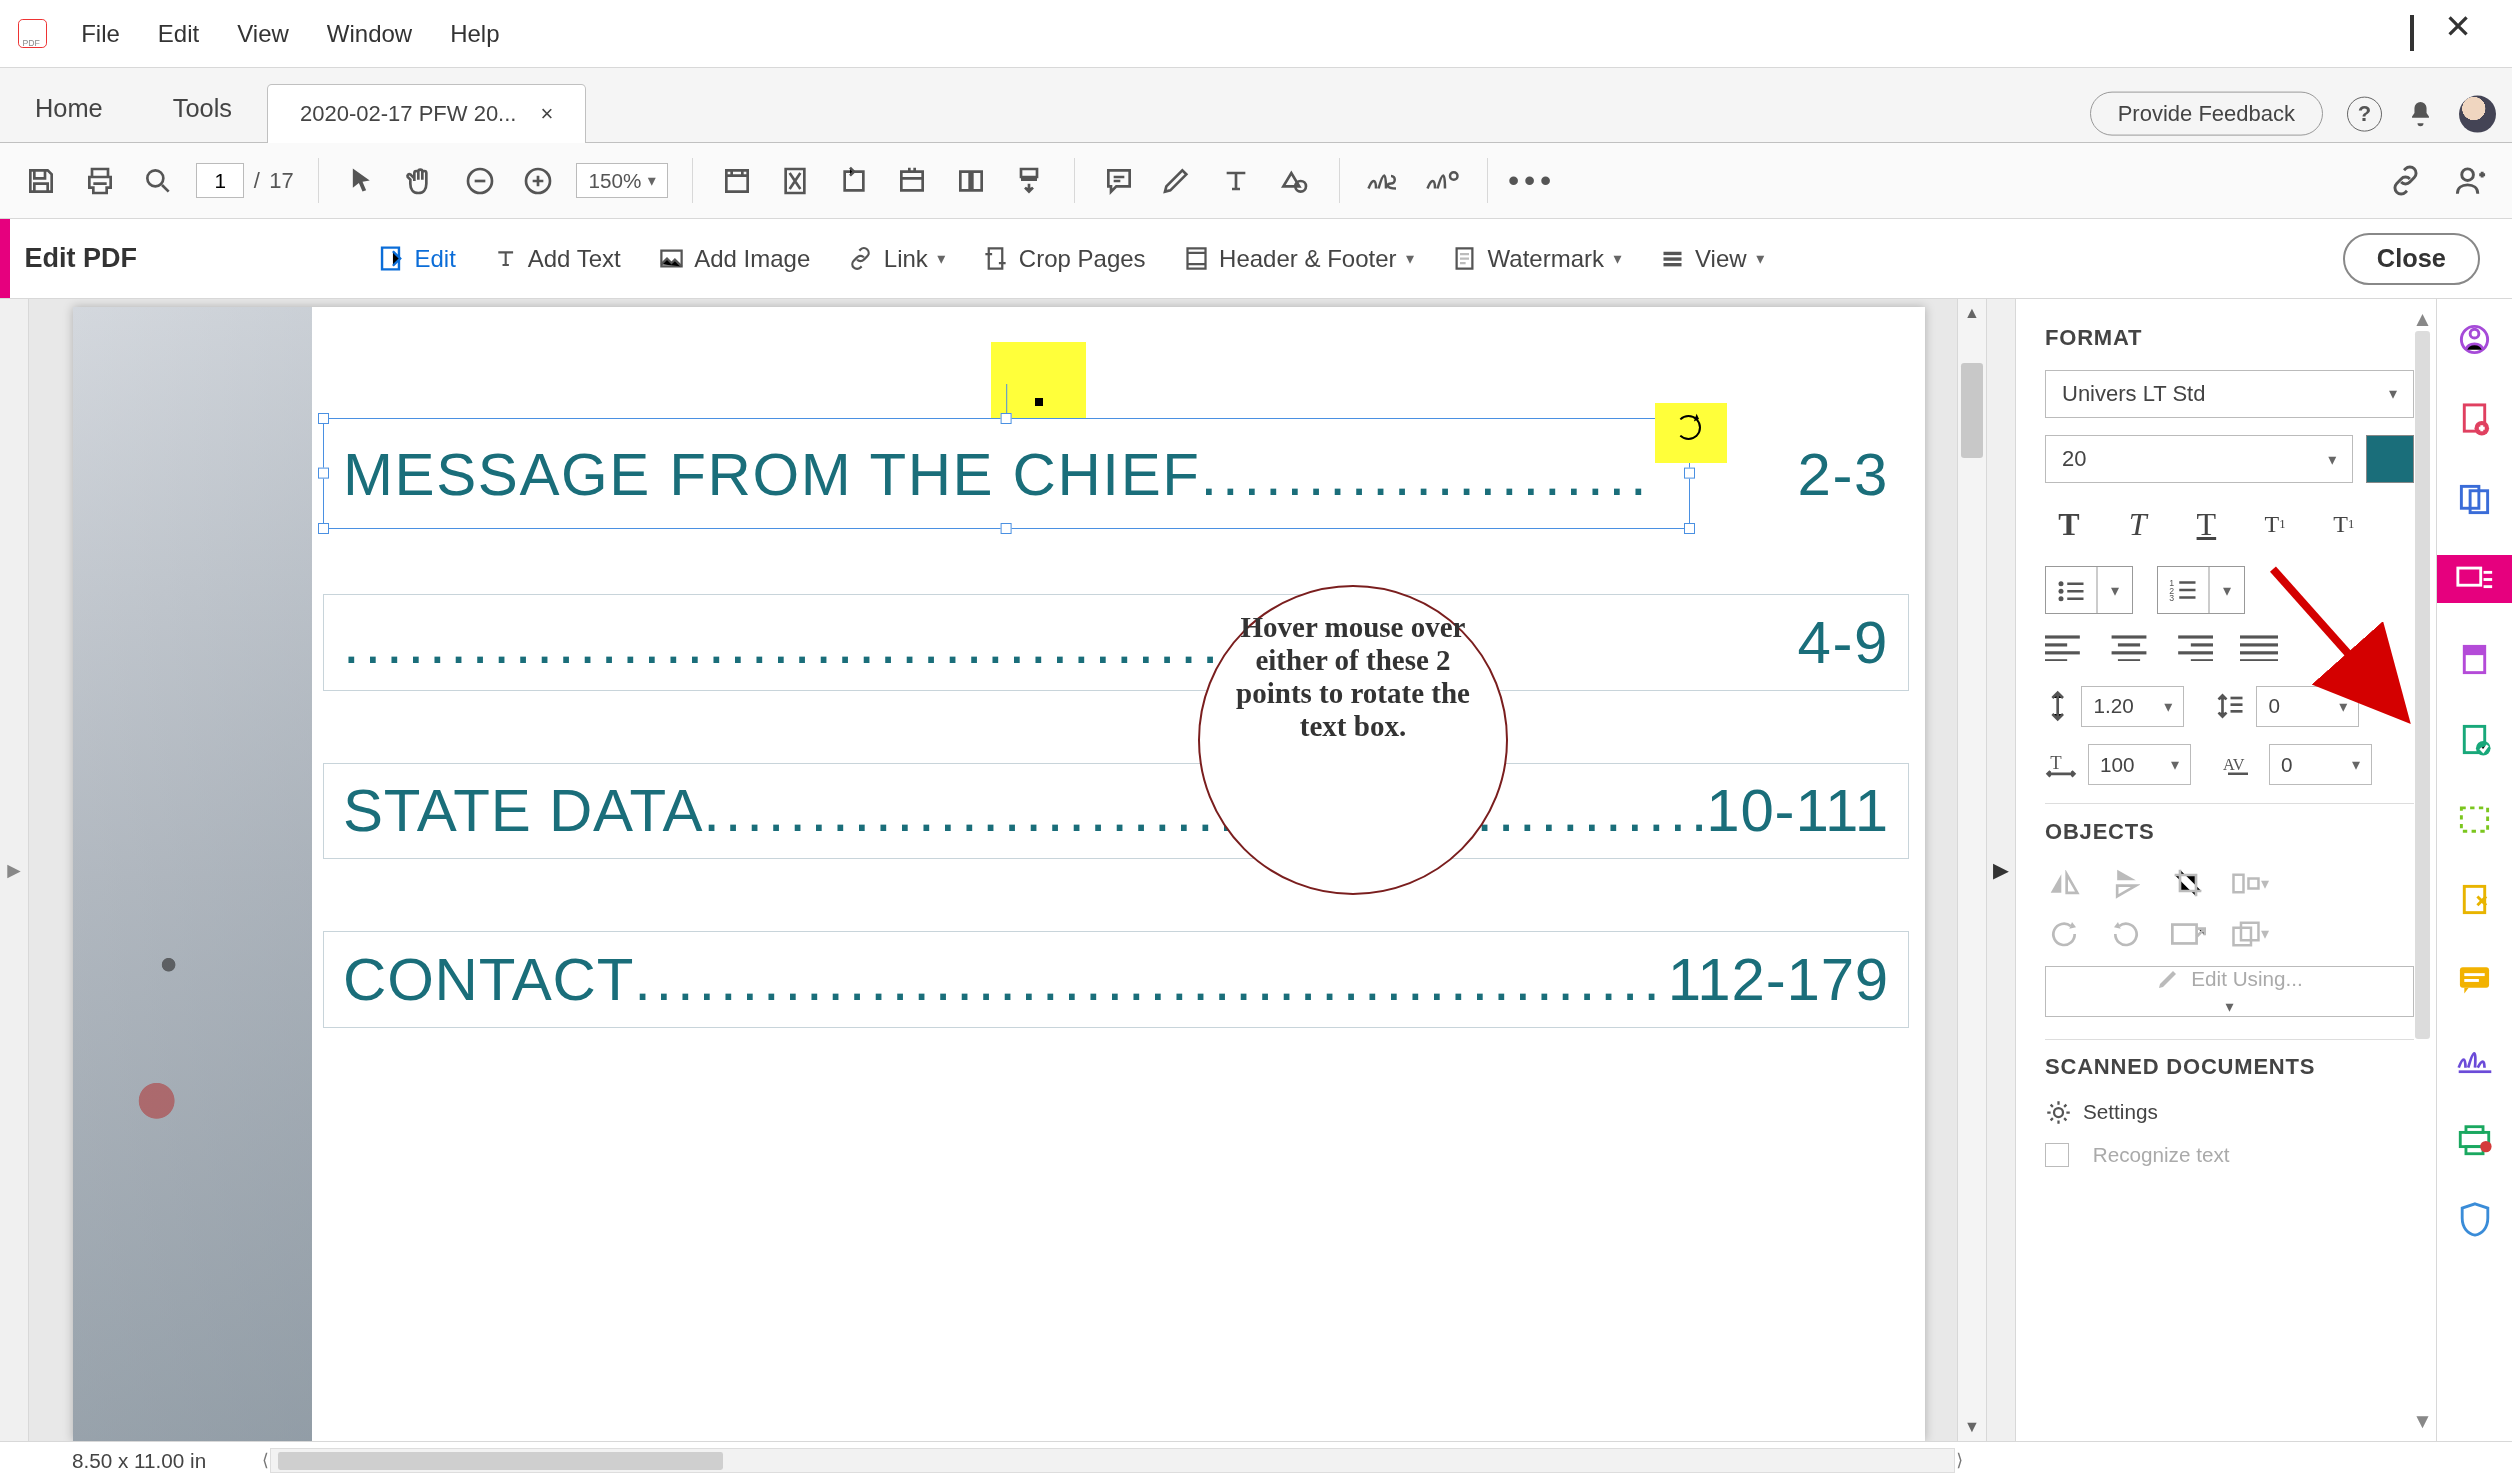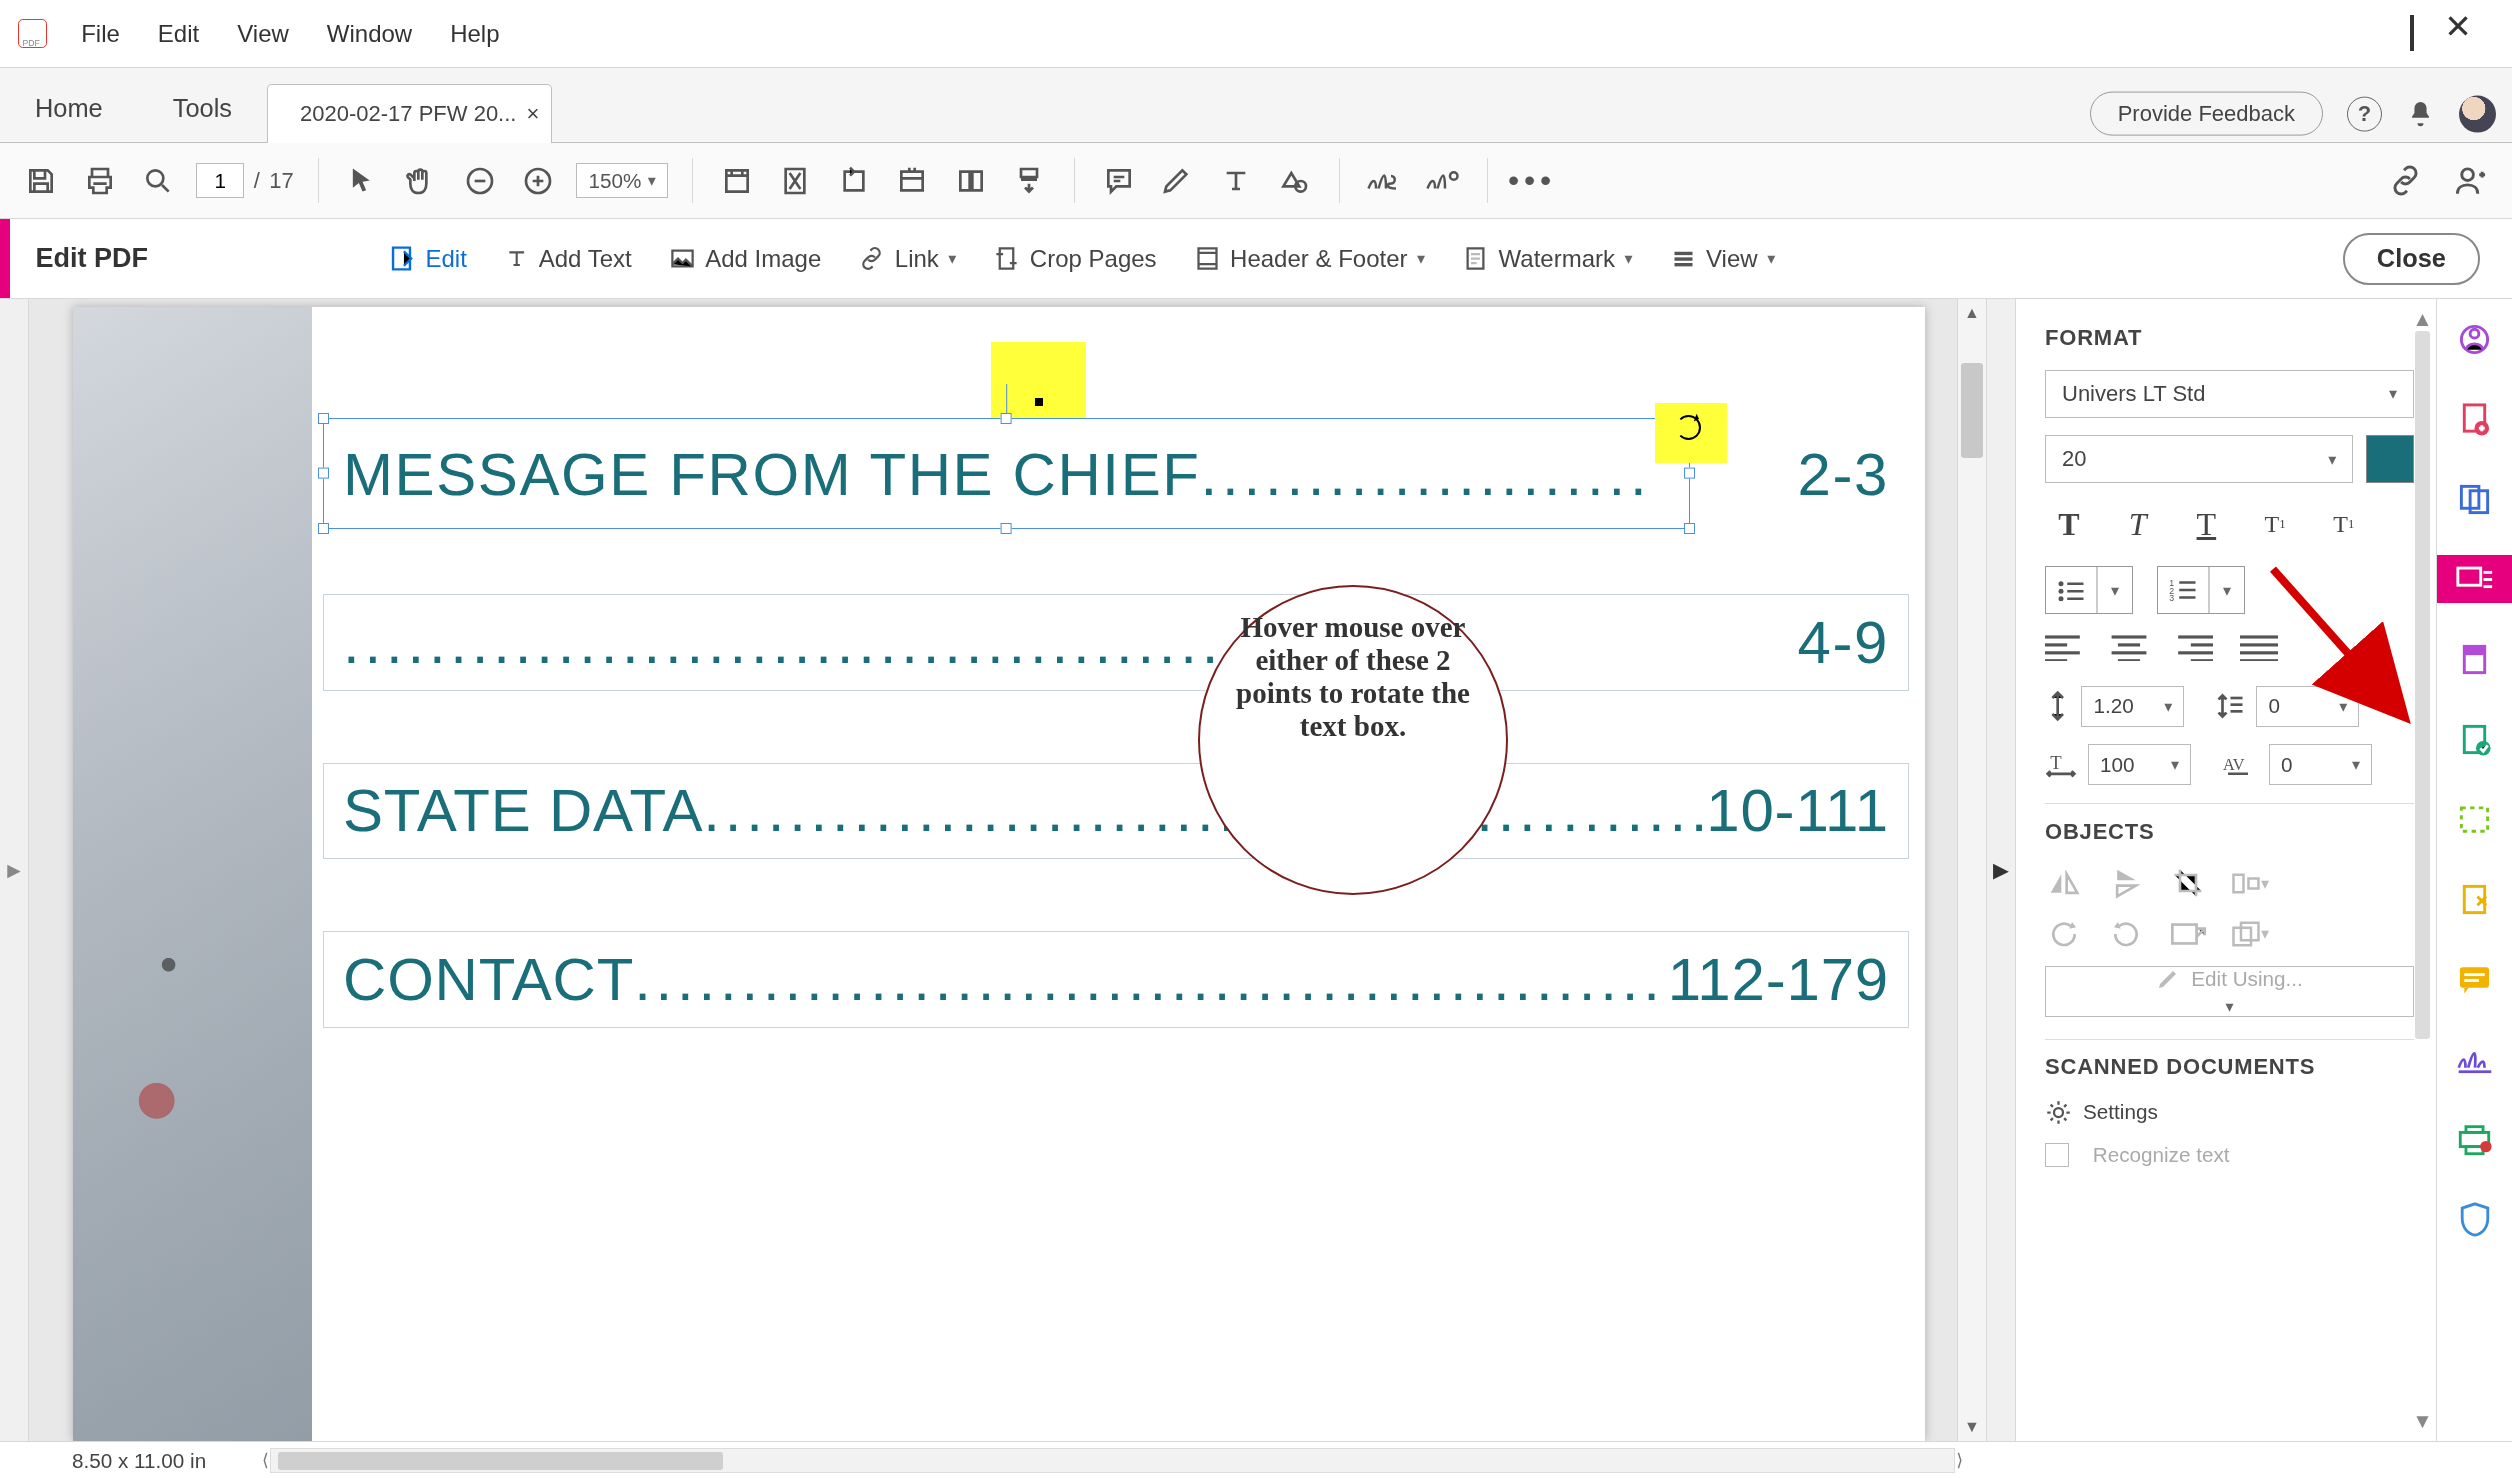--- a/index.html
+++ b/index.html
@@ -71,26 +71,26 @@
     padding: 19px 35px;
     font-size: 25.4px;
     color: #444;
     cursor: default;
   }
   .doc-tab {
     background: #fff;
     border: 0.8px solid var(--border);
     border-bottom: none;
     border-radius: 4.8px 4.8px 0 0;
-    padding: 16px 12px 16px 32px;
+    padding: 16px 32px 16px 32px;
     font-size: 22px;
     color: #444;
     display: flex;
     align-items: center;
-    gap: 10px;
+    gap: 24px;
     margin-bottom: -0.8px;
   }
   .doc-tab .close { font-size: 22px; }
   .tab-right {
     margin-left: auto;
     display: flex;
     align-items: center;
     gap: 24px;
     padding-right: 16px;
     transform: translateY(-6.4px);
@@ -145,21 +145,21 @@
   .subbar {
     height: 80px;
     display:flex; align-items:center;
     border-bottom: 0.8px solid var(--border-light);
     padding-right: 32px;
     position: relative;
   }
   .magenta-strip {
     width: 9.5px; height:100%; background: var(--accent-magenta);
   }
-  .subbar-title { font-size:27px; font-weight:600; margin-left: 26px; }
+  .subbar-title { font-size:27px; font-weight:600; margin-left: 15px; }
   .subbar-tools {
     display:flex; align-items:center; gap:37px; margin-left:239px; font-size:24px; color:#444;
   }
   .subbar-tools .tool { display:flex; align-items:center; gap:9.5px; }
   .subbar-tools .tool.active { color:#0b6dd8; }
   .close-pill {
     margin-left:auto; border:2.4px solid #888; border-radius:32px;
     padding:9.5px 32px; font-size:25.4px; font-weight:600;
   }
   

